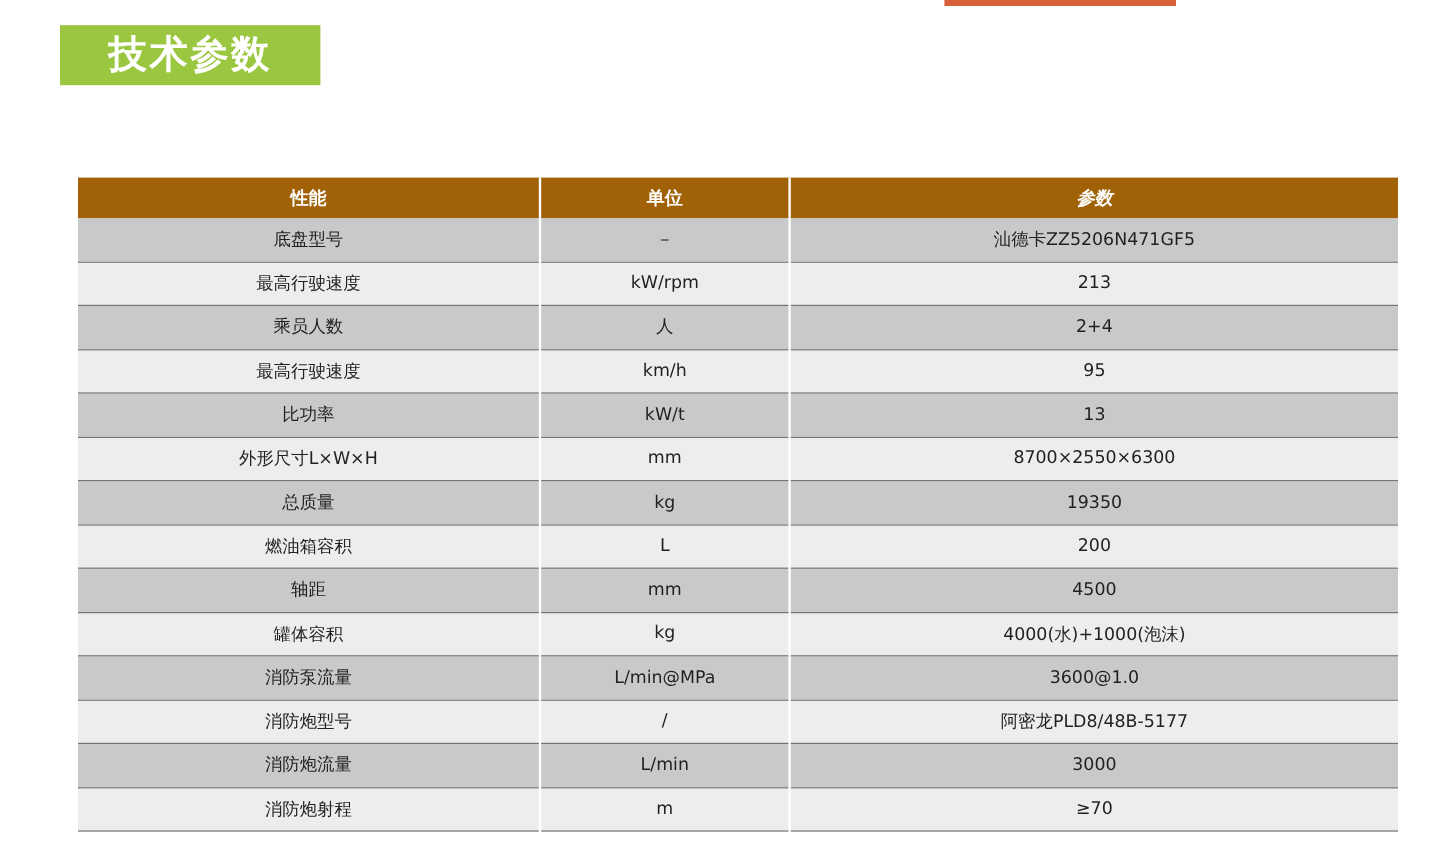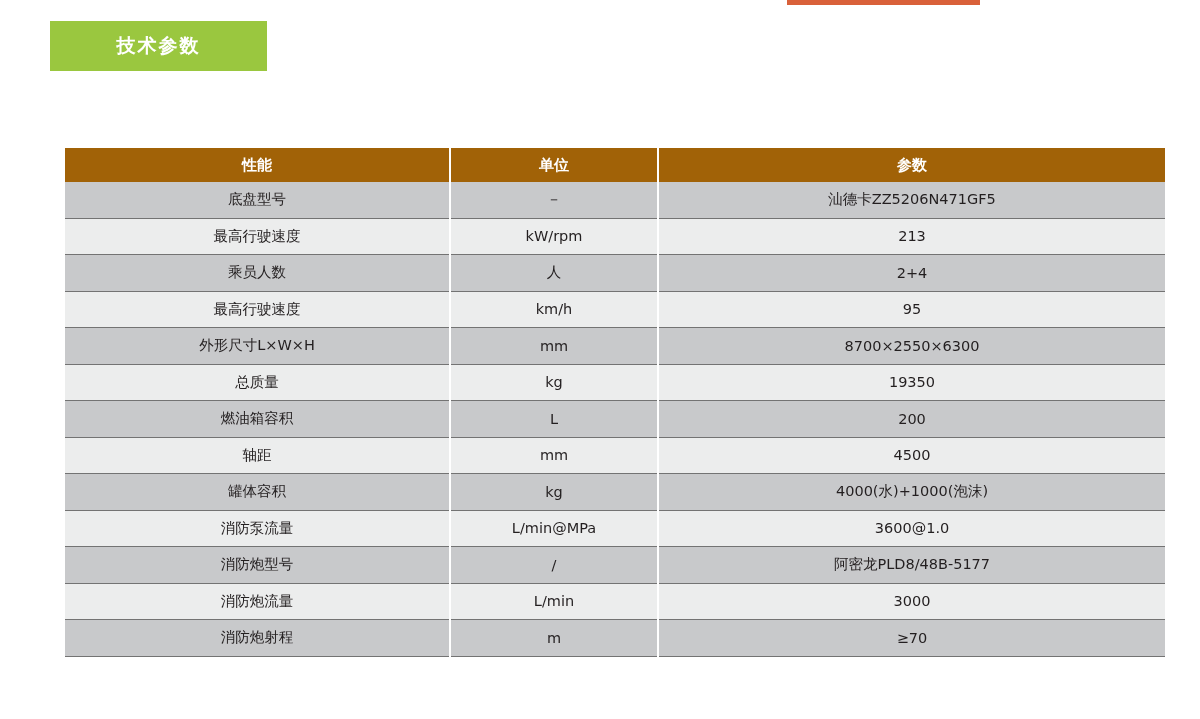--- a/index.html
+++ b/index.html
@@ -28,21 +28,21 @@
     left: 50px;
     width: 217px;
     height: 50px;
     background: #9ac73f;
     display: flex;
     align-items: center;
     justify-content: center;
   }
   .title-badge span {
     color: #ffffff;
-    font-size: 19px;
+    font-size: 32px;
     font-weight: bold;
     letter-spacing: 2px;
     font-family: "DejaVu Sans", "Liberation Sans", sans-serif;
   }
   .spec-table {
     position: absolute;
     top: 148px;
     left: 65px;
     width: 1100px;
     border-collapse: collapse;
@@ -53,21 +53,21 @@
   .spec-table col.c3 { width: 507px; }
   .spec-table thead th {
     background: #a16207;
     color: #ffffff;
     font-size: 15px;
     font-weight: bold;
     height: 32px;
     border-right: 2px solid #ffffff;
     font-family: "DejaVu Sans", "Liberation Sans", sans-serif;
   }
-  .spec-table thead th:last-child { border-right: none; }
+  .spec-table thead th:last-child { border-right: none; font-style: italic; }
   .spec-table tbody td {
     height: 33.5px;
     text-align: center;
     font-size: 14.5px;
     color: #231f20;
     border-right: 2px solid #ffffff;
     border-bottom: 1px solid #737373;
     font-family: "DejaVu Sans", "Liberation Sans", sans-serif;
     white-space: nowrap;
   }
@@ -112,20 +112,25 @@
       <td>乘员人数</td>
       <td>人</td>
       <td>2+4</td>
     </tr>
     <tr>
       <td>最高行驶速度</td>
       <td>km/h</td>
       <td>95</td>
     </tr>
     <tr>
+      <td>比功率</td>
+      <td>kW/t</td>
+      <td>13</td>
+    </tr>
+    <tr>
       <td>外形尺寸L×W×H</td>
       <td>mm</td>
       <td>8700×2550×6300</td>
     </tr>
     <tr>
       <td>总质量</td>
       <td>kg</td>
       <td>19350</td>
     </tr>
     <tr>

